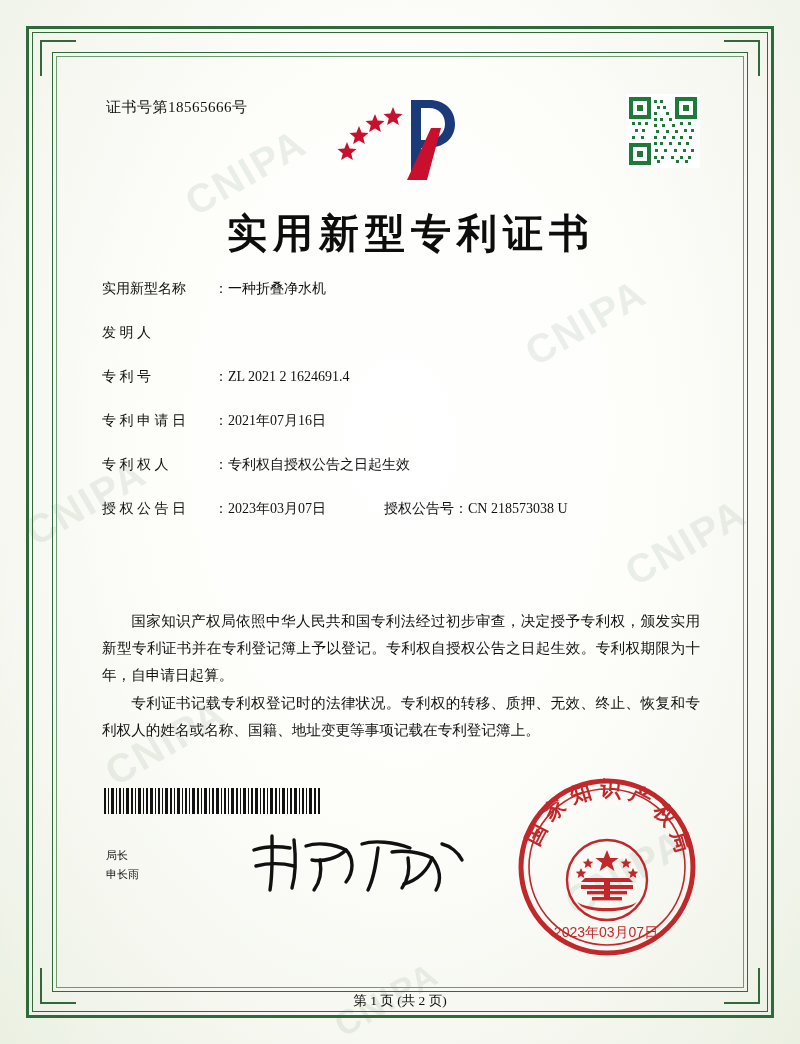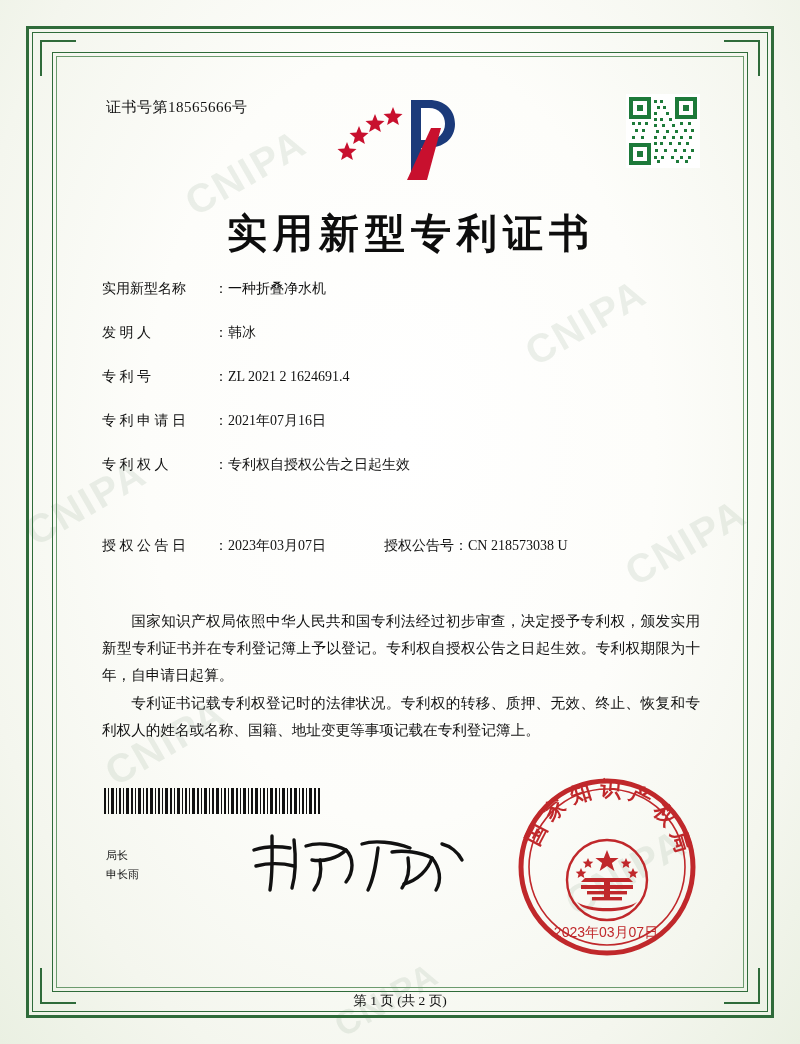--- a/index.html
+++ b/index.html
@@ -153,21 +153,20 @@
     flex: 1;
     color: #111;
   }
   .field-value .sub {
     display: block;
     margin-top: 6px;
   }
   .inline-two {
     display: flex;
     width: 100%;
-    margin-top: 37px;
   }
   .inline-two .second-label {
     margin-left: 58px;
     white-space: nowrap;
   }
 
   .para {
     position: absolute;
     left: 46px;
     width: 598px;
@@ -342,23 +341,20 @@
 
       <div class="field-row">
         <div class="field-label">实用新型名称</div>
         <div class="field-value">
           <span>：</span><span>一种折叠净水机</span>
         </div>
       </div>
 
       <div class="field-row">
         <div class="field-label">发 明 人</div>
-        <div class="field-value">
-          <span>：</span><span>韩冰</span>
-        </div>
       </div>
 
       <div class="field-row">
         <div class="field-label">专 利 号</div>
         <div class="field-value">
           <span>：</span><span>ZL 2021 2 1624691.4</span>
         </div>
       </div>
 
       <div class="field-row">

